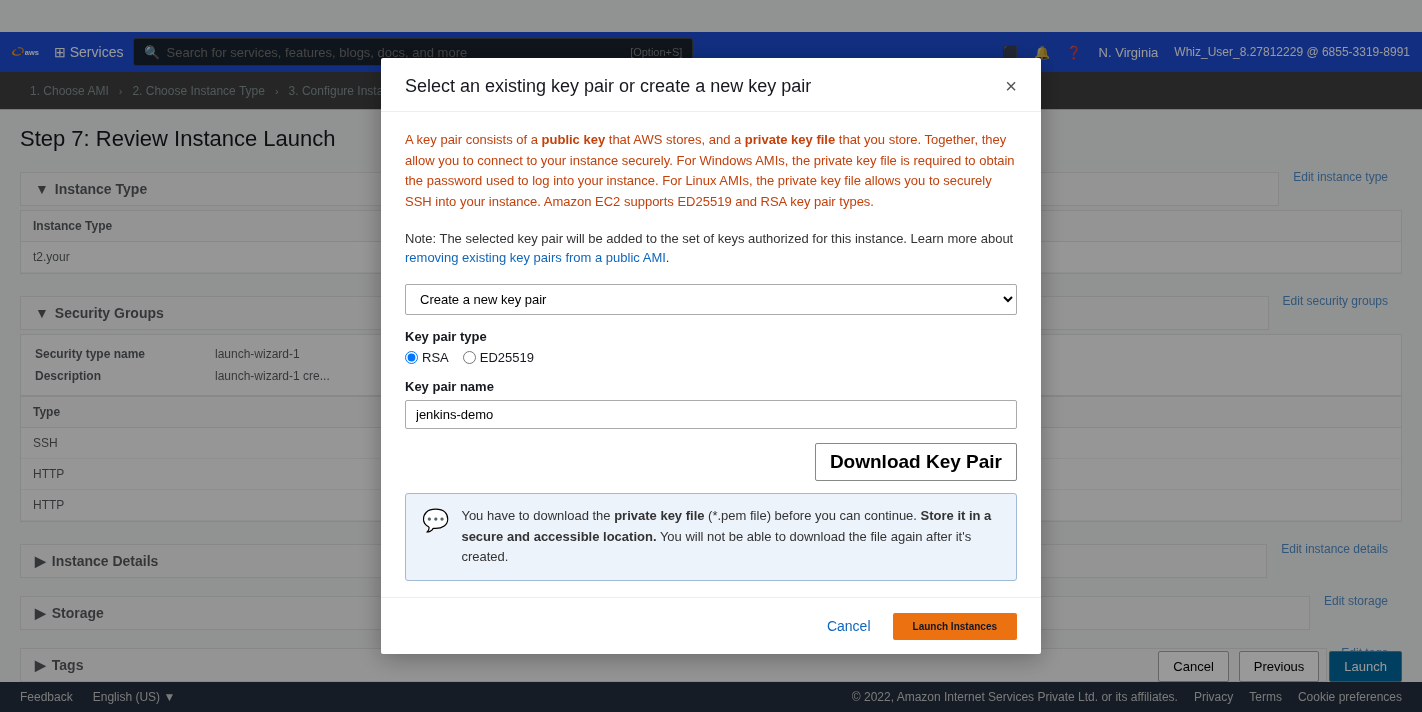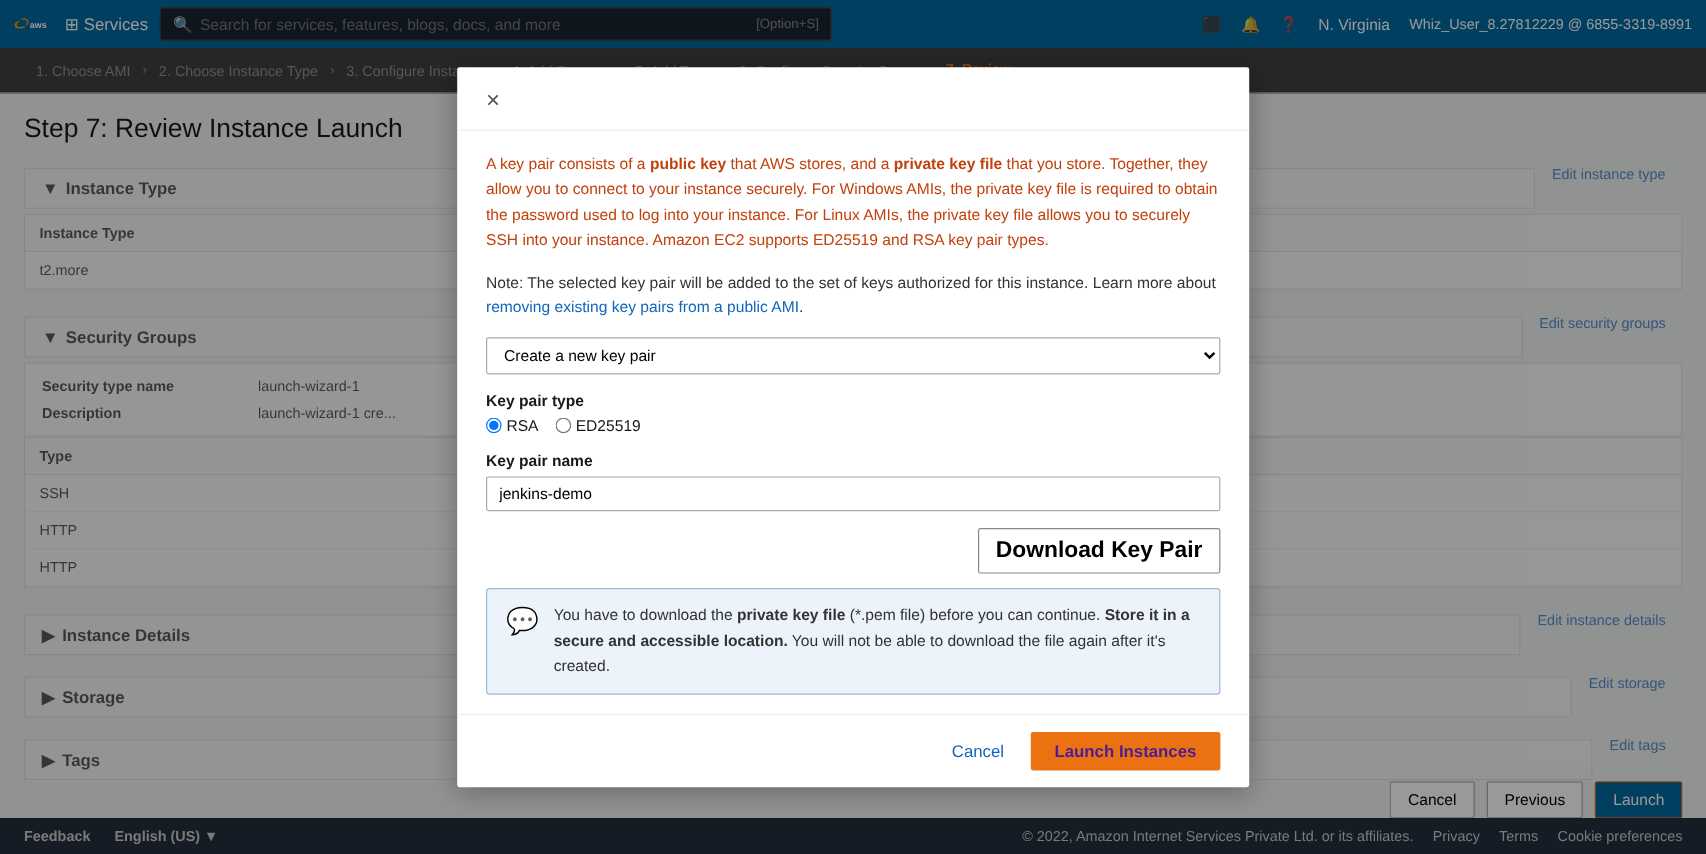--- a/index.html
+++ b/index.html
@@ -1,28 +1,29 @@
 <!DOCTYPE html>
 <html><head>
   <meta charset="utf-8">
   <style>
     * { box-sizing: border-box; margin: 0; padding: 0; }
     body { font-family: 'Amazon Ember', Arial, sans-serif; font-size: 13px; background: #f2f3f3; color: #16191f; }
 
     
     .top-nav {
-      background: #0369a1;
+      background: #1d4ed8;
       color: #fff;
       display: flex;
       align-items: center;
       height: 40px;
       padding: 0 12px;
       gap: 10px;
       position: relative;
       z-index: 10;
+      margin-top: 32px;
     }
     .aws-logo {
       width: 32px;
       height: 22px;
       flex-shrink: 0;
     }
     .nav-services {
       color: #fff;
       font-size: 14px;
       cursor: pointer;
@@ -307,25 +308,25 @@
     .btn-cancel {
       background: none;
       border: none;
       color: #1166bb;
       font-size: 14px;
       cursor: pointer;
       padding: 6px 10px;
     }
     .btn-launch {
       background: #ec7211;
-      color: #4c1d95;
+      color: #0f172a;
       border: none;
       border-radius: 2px;
       padding: 8px 20px;
-      font-size: 14px;
+      font-size: 10px;
       font-weight: 600;
       cursor: pointer;
     }
 
     
     .bg-actions {
       position: fixed;
       bottom: 30px;
       right: 20px;
       display: flex;
@@ -354,21 +355,21 @@
       color: #ccc;
       height: 30px;
       display: flex;
       align-items: center;
       padding: 0 20px;
       font-size: 12px;
       gap: 20px;
       justify-content: space-between;
       z-index: 5;
     }
-    .footer-left { display: flex; gap: 20px; font-weight: bold; }
+    .footer-left { display: flex; gap: 20px; }
     .footer-right { display: flex; gap: 16px; }
     .footer a { color: #ccc; text-decoration: none; }
   </style>
 </head>
 <body>
 
 <nav class="top-nav">
 
   <svg class="aws-logo" viewBox="0 0 60 36" fill="none" xmlns="http://www.w3.org/2000/svg">
     <path d="M17 22.5c-2.5 1.7-6.2 2.6-9.4 2.6C3.4 25.1 0 23.3 0 20c0-2.9 2.5-5.5 7-7.2L8.5 14c-3.2 1.2-5 3-5 5 0 2.3 2.4 3.8 5.8 3.8 2.3 0 4.8-.6 6.7-1.6L17 22.5z" fill="#FF9900"></path>
@@ -431,21 +432,21 @@
         <thead>
           <tr>
             <th>Instance Type</th>
             <th>ECUs</th>
             <th>vCPUs</th>
             <th>Network Performance</th>
           </tr>
         </thead>
         <tbody>
           <tr>
-            <td>t2.more</td>
+            <td>t2.your</td>
             <td>-</td>
             <td>1</td>
             <td>Low to Moderate</td>
           </tr>
         </tbody>
       </table>
     </div>
 
     <div class="section-row" style="margin-top:12px;">
       <div class="section-header" style="flex:1;">
@@ -507,20 +508,21 @@
         <span>Tags</span>
       </div>
       <a class="edit-link" style="padding:8px 14px;">Edit tags</a>
     </div>
   </div>
 </div>
 
 <div class="modal-overlay">
   <div class="modal">
     <div class="modal-header">
+      <h2 class="modal-title">Select an existing key pair or create a new key pair</h2>
       <button class="modal-close">×</button>
     </div>
     <div class="modal-body">
       <p class="modal-description">
         A key pair consists of a <strong>public key</strong> that AWS stores, and a <strong>private key file</strong> that you store. Together, they allow you to connect to your instance securely. For Windows AMIs, the private key file is required to obtain the password used to log into your instance. For Linux AMIs, the private key file allows you to securely SSH into your instance. Amazon EC2 supports ED25519 and RSA key pair types.
       </p>
       <p class="modal-note">
         Note: The selected key pair will be added to the set of keys authorized for this instance. Learn more about <a>removing existing key pairs from a public AMI</a>.
       </p>
 

